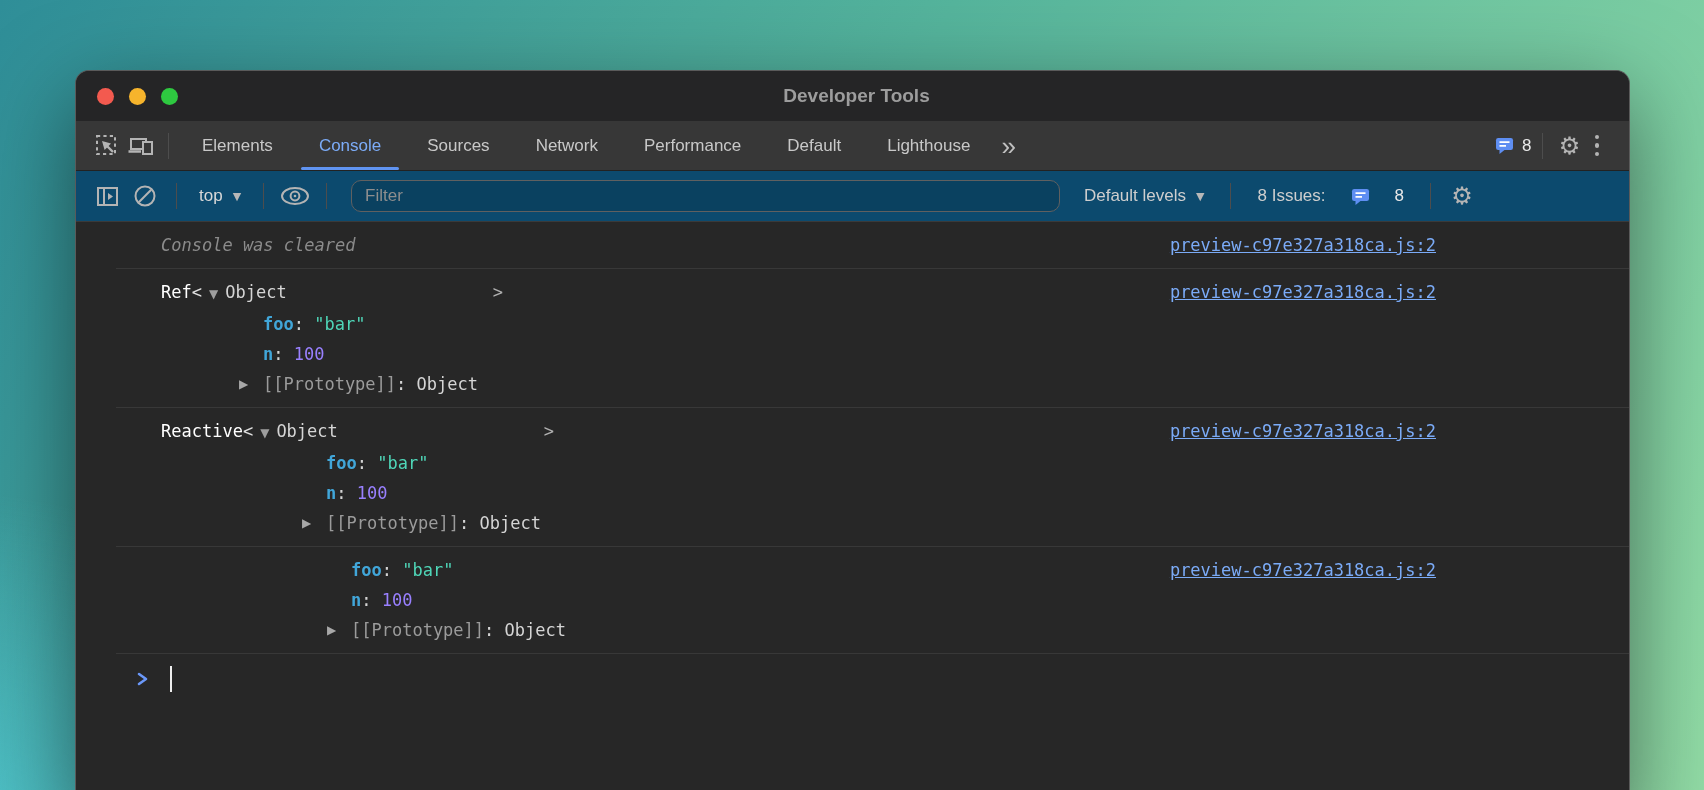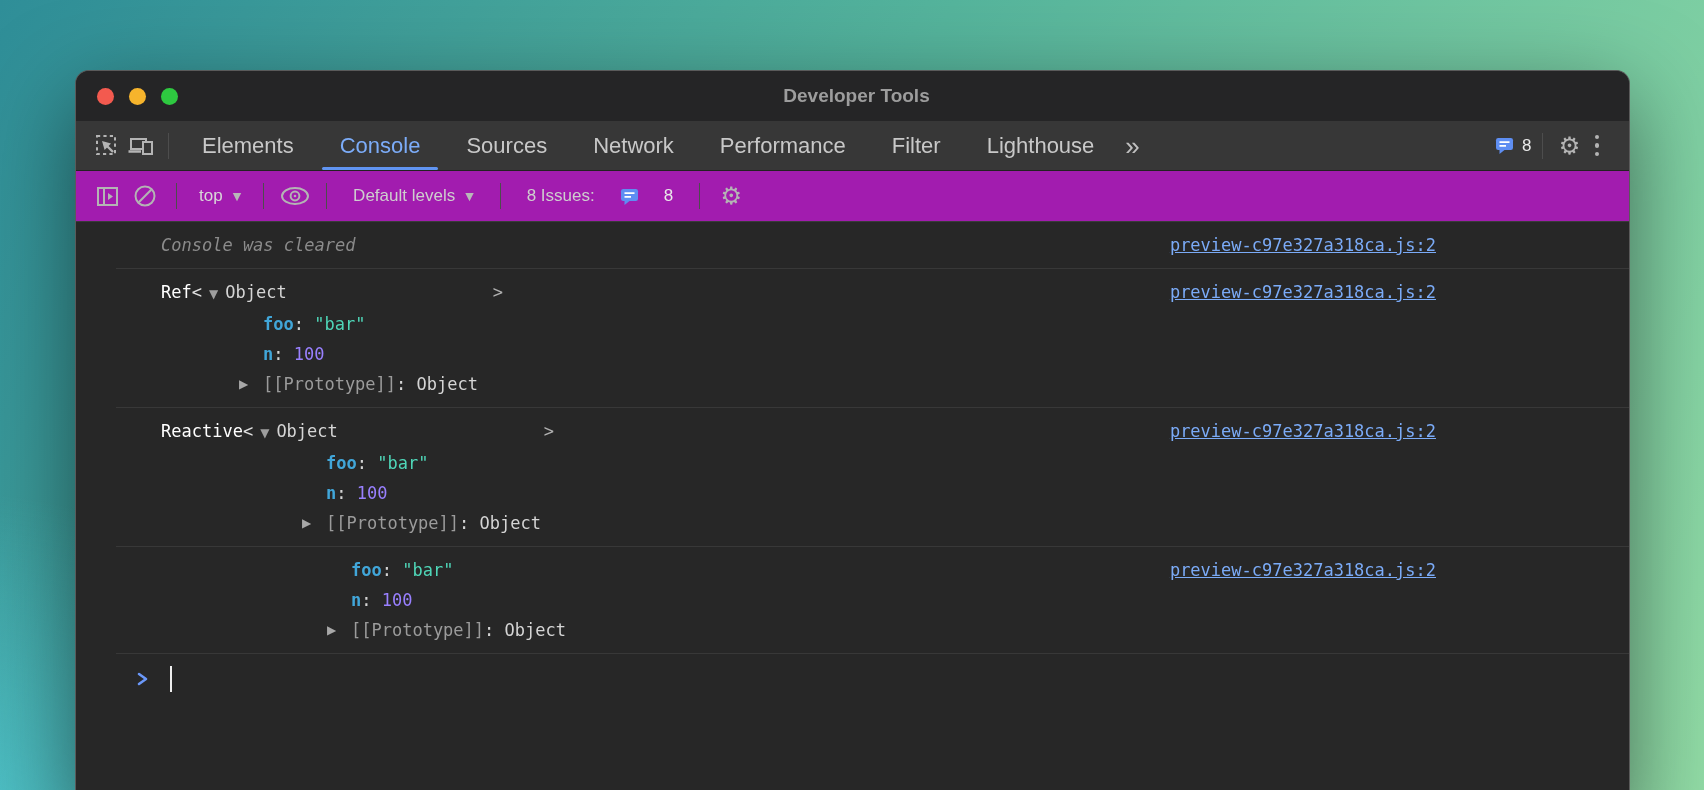--- a/index.html
+++ b/index.html
@@ -21,32 +21,32 @@
   .light{width:17px;height:17px;border-radius:50%;}
   .light.red{background:#f35a4f;}
   .light.yellow{background:#f6b42c;}
   .light.green{background:#2ec940;}
   .win-title{position:absolute;left:8px;right:0;text-align:center;color:#9d9d9d;font-weight:bold;font-size:19px;}
   
   .tabbar{height:50px;background:#373737;display:flex;align-items:center;border-bottom:1px solid #222;box-sizing:border-box;padding:0 22px 0 14px;}
   .icon-btn{display:flex;align-items:center;justify-content:center;width:34px;height:34px;flex:none;cursor:pointer;}
   .vdiv{width:1px;height:26px;background:#4d4d4d;margin:0 10px;flex:none;}
   .tabs{display:flex;height:100%;align-items:stretch;}
-  .tab{display:flex;align-items:center;padding:0 23px;color:#c8c8c8;font-size:22px;position:relative;cursor:pointer;}
+  .tab{display:flex;align-items:center;padding:0 23px;color:#c8c8c8;font-size:17px;position:relative;cursor:pointer;}
   .tab.active{color:#7cacf8;}
   .tab.active::after{content:"";position:absolute;left:5px;right:5px;bottom:0;height:3px;background:#6094f2;border-radius:2px;}
   .more-tabs{color:#c0c0c0;font-size:26px;padding:0 8px;line-height:1;cursor:pointer;}
   .flex-sp{flex:1;}
   .badge-wrap{display:flex;align-items:center;gap:8px;cursor:pointer;}
   .badge-count{color:#e9e9e9;font-size:17px;}
   .gear{color:#b4b4b4;font-size:24px;line-height:1;cursor:pointer;font-family:"DejaVu Sans",sans-serif;}
   .kebab{display:flex;flex-direction:column;gap:4px;padding:4px 8px;cursor:pointer;}
   .kebab i{width:4.5px;height:4.5px;border-radius:50%;background:#b4b4b4;}
   
-  .contoolbar{height:51px;background:#a21caf;display:flex;align-items:center;border-bottom:1px solid #3a3a3a;box-sizing:border-box;padding:0 150px 0 14px;gap:4px;}
+  .contoolbar{height:51px;background:#0c4a6e;display:flex;align-items:center;border-bottom:1px solid #3a3a3a;box-sizing:border-box;padding:0 150px 0 14px;gap:4px;}
   .ctx{display:flex;align-items:center;gap:10px;color:#d8d8d8;font-size:17px;padding:0 8px;cursor:pointer;}
   .caret{font-size:11px;color:#b8b8b8;font-family:"DejaVu Sans",sans-serif;}
   .filter{flex:1;height:32px;background:rgba(0,0,0,.12);border:1px solid #606060;border-radius:10px;color:#ddd;font-size:17px;padding:0 13px;margin:0 8px 0 10px;outline:none;font-family:"Liberation Sans",sans-serif;box-sizing:border-box;}
   .filter::placeholder{color:#8e8e8e;}
   .levels{display:flex;align-items:center;gap:10px;color:#cecece;font-size:17px;padding:0 12px;cursor:pointer;white-space:nowrap;}
   .issues{display:flex;align-items:flex-end;gap:25px;color:#cecece;font-size:17px;padding:0 12px;cursor:pointer;white-space:nowrap;}
   
   .console{font-family:"DejaVu Sans Mono",monospace;font-size:17px;color:#d7d7d7;padding-left:40px;}
   .crow{border-bottom:1px solid #383838;position:relative;padding:8px 210px 8px 45px;line-height:30px;}
   .src-link{position:absolute;right:193px;top:8px;color:#7babf7;text-decoration:underline;cursor:pointer;white-space:nowrap;}
@@ -100,21 +100,21 @@
       </svg>
     </span>
     <span class="vdiv"></span>
 
     <div class="tabs">
       <span class="tab">Elements</span>
       <span class="tab active">Console</span>
       <span class="tab">Sources</span>
       <span class="tab">Network</span>
       <span class="tab">Performance</span>
-      <span class="tab">Filter</span>
+      <span class="tab">Default</span>
       <span class="tab">Lighthouse</span>
     </div>
     <span class="more-tabs">»</span>
 
     <span class="flex-sp"></span>
 
     <span class="badge-wrap">
       <svg width="19" height="19" viewBox="0 0 19 19">
         <rect x="1" y="2" width="17" height="12" rx="2.2" fill="#5e8ef2"></rect>
         <path d="M4.5 14 L4.5 18 L9.5 14 Z" fill="#5e8ef2"></path>
@@ -155,20 +155,21 @@
     </span>
     <span class="vdiv"></span>
     <span class="icon-btn">
       <svg width="32" height="24" viewBox="0 0 32 24">
         <ellipse cx="16" cy="12" rx="13" ry="8" fill="none" stroke="#b4b4b4" stroke-width="2"></ellipse>
         <circle cx="16" cy="12" r="4.4" fill="none" stroke="#b4b4b4" stroke-width="2"></circle>
         <circle cx="16" cy="12" r="1.3" fill="#b4b4b4"></circle>
       </svg>
     </span>
     <span class="vdiv"></span>
+    <input class="filter" type="text" placeholder="Filter" style="">
     <span class="levels">
       <span>Default levels</span>
       <span class="caret">▼</span>
     </span>
     <span class="vdiv"></span>
     <span class="issues">
       <span>8 Issues:</span>
       <svg width="19" height="19" viewBox="0 0 19 19">
         <rect x="1" y="2" width="17" height="12" rx="2.2" fill="#5e8ef2"></rect>
         <path d="M4.5 14 L4.5 18 L9.5 14 Z" fill="#5e8ef2"></path>

